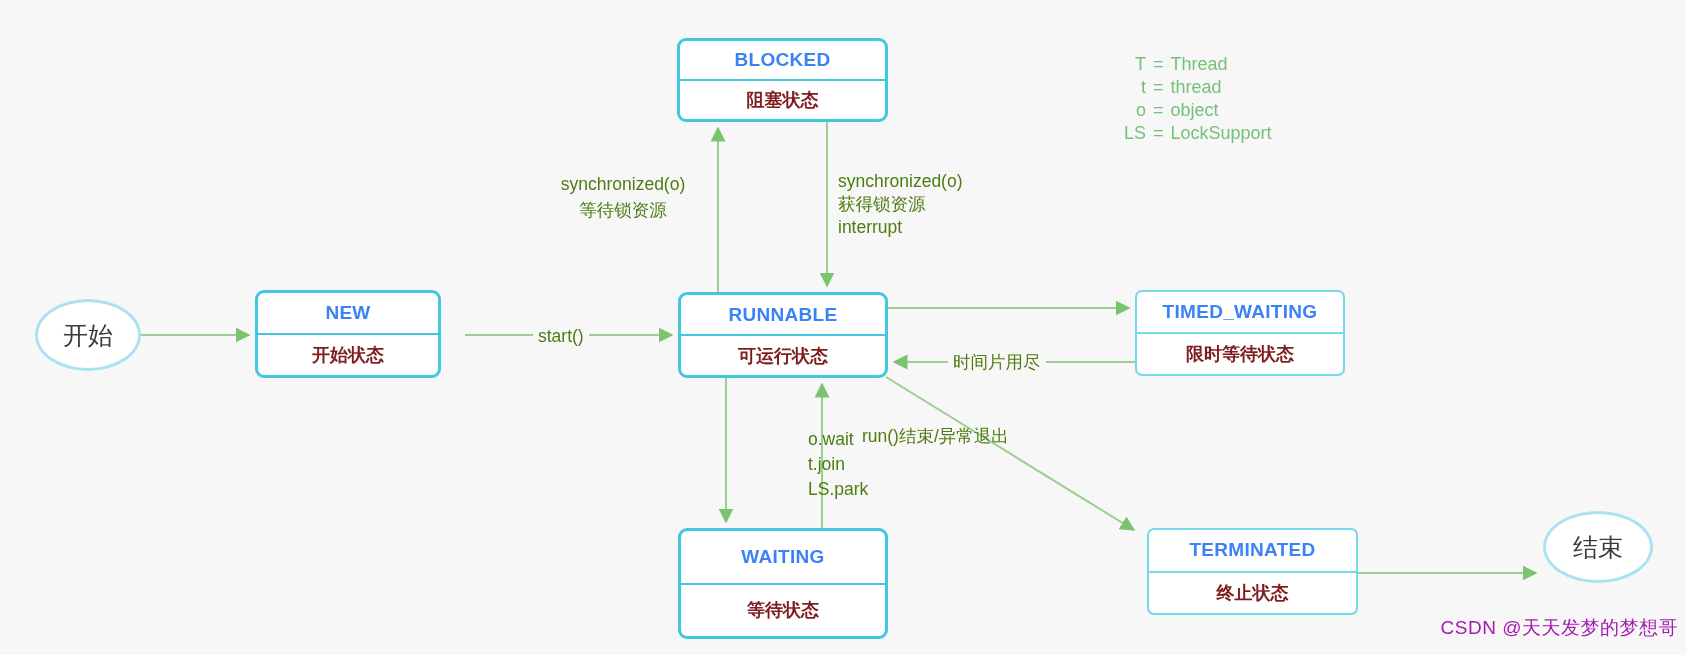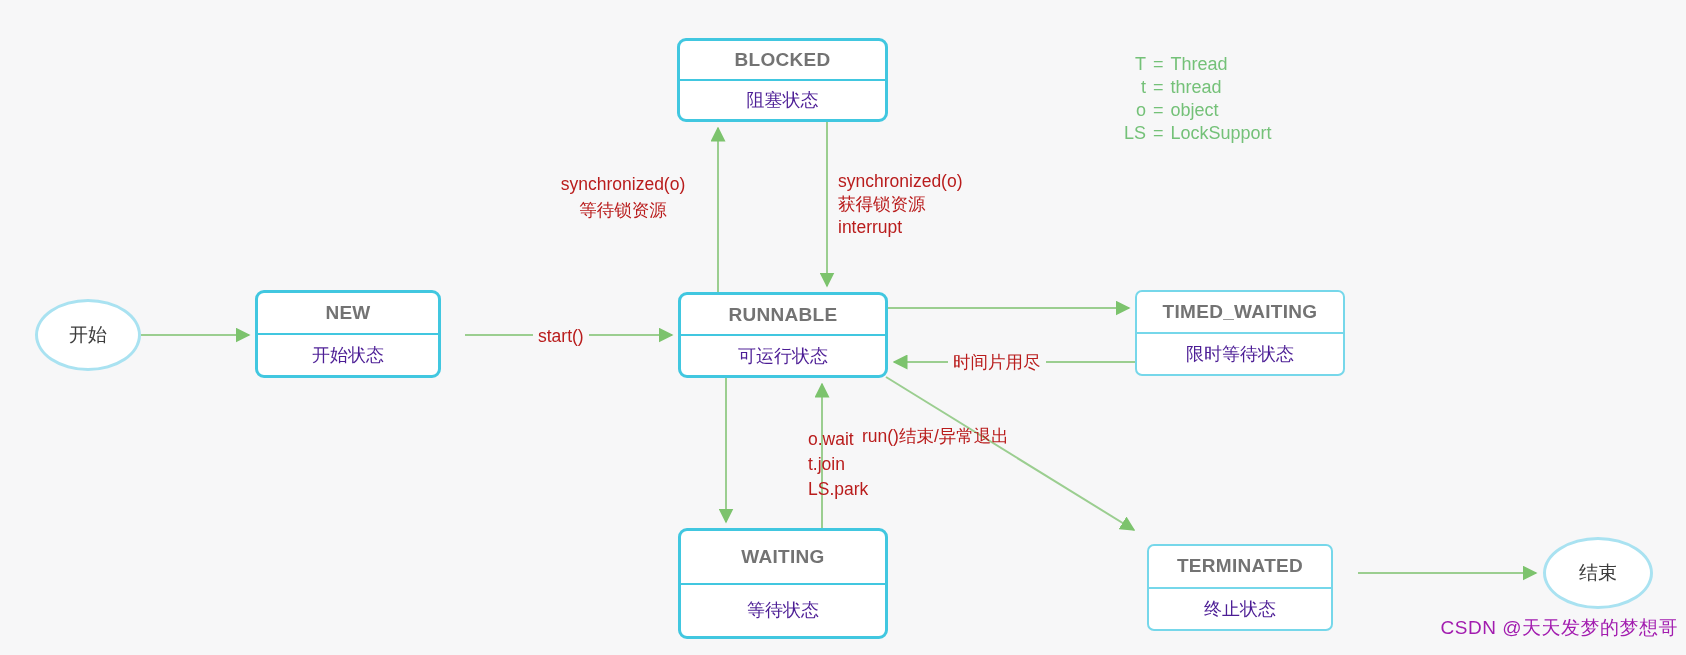--- a/index.html
+++ b/index.html
@@ -20,44 +20,44 @@
     position:absolute;z-index:2;
     background:#ffffff;
     border:3px solid #41c7e0;
     border-radius:9px;
     display:flex;flex-direction:column;
     box-sizing:border-box;
   }
   .state.light{border:2px solid #76d7ea;border-radius:7px;}
   .state .title{
     flex:1;display:flex;align-items:center;justify-content:center;
-    font-weight:700;font-size:19px;color:#737373;
+    font-weight:700;font-size:19px;color:#3b82f6;
     border-bottom:2px solid #41c7e0;letter-spacing:.3px;
   }
   .state.light .title{border-bottom:2px solid #76d7ea;}
   .state .subtitle{
     flex:1;display:flex;align-items:center;justify-content:center;
-    font-size:18px;color:#4c1d95;
+    font-size:18px;color:#7f1d1d;font-weight:bold;
   }
 
   
   .terminal{
     position:absolute;z-index:2;
     background:#ffffff;
     border:3px solid #a9e2f1;
     border-radius:50%;
     display:flex;align-items:center;justify-content:center;
-    font-size:19px;color:#3c3c3c;
+    font-size:25px;color:#3c3c3c;
     box-sizing:border-box;
   }
 
   
   .elabel{
     position:absolute;z-index:3;
-    font-size:17.5px;color:#b91c1c;line-height:26px;white-space:nowrap;
+    font-size:17.5px;color:#4d7c0f;line-height:26px;white-space:nowrap;
   }
   .elabel.center{text-align:center;}
   .elabel.onLine{background:#f7f7f8;padding:0 5px;line-height:22px;}
 
   
   .legend{
     position:absolute;left:1028px;top:53px;z-index:3;
     color:#74c178;font-size:18px;line-height:23px;
   }
   .legend .row{display:flex;}
@@ -112,27 +112,27 @@
   <div class="state light" style="left:1135px;top:290px;width:210px;height:86px">
     <div class="title">TIMED_WAITING</div>
     <div class="subtitle">限时等待状态</div>
   </div>
 
   <div class="state" style="left:678px;top:528px;width:210px;height:111px">
     <div class="title">WAITING</div>
     <div class="subtitle">等待状态</div>
   </div>
 
-  <div class="state light" style="left:1147px;top:544px;width:186px;height:87px">
+  <div class="state light" style="left:1147px;top:528px;width:211px;height:87px">
     <div class="title">TERMINATED</div>
     <div class="subtitle">终止状态</div>
   </div>
 
   <div class="terminal" style="left:35px;top:299px;width:106px;height:72px">开始</div>
-  <div class="terminal" style="left:1543px;top:537px;width:110px;height:72px">结束</div>
+  <div class="terminal" style="left:1543px;top:511px;width:110px;height:72px">结束</div>
 
   <div class="elabel center" style="left:530px;top:171px;width:186px">
     <div>synchronized(o)</div>
     <div>等待锁资源</div>
   </div>
 
   <div class="elabel" style="left:838px;top:170px;line-height:23px">
     <div>synchronized(o)</div>
     <div>获得锁资源</div>
     <div>interrupt</div>

